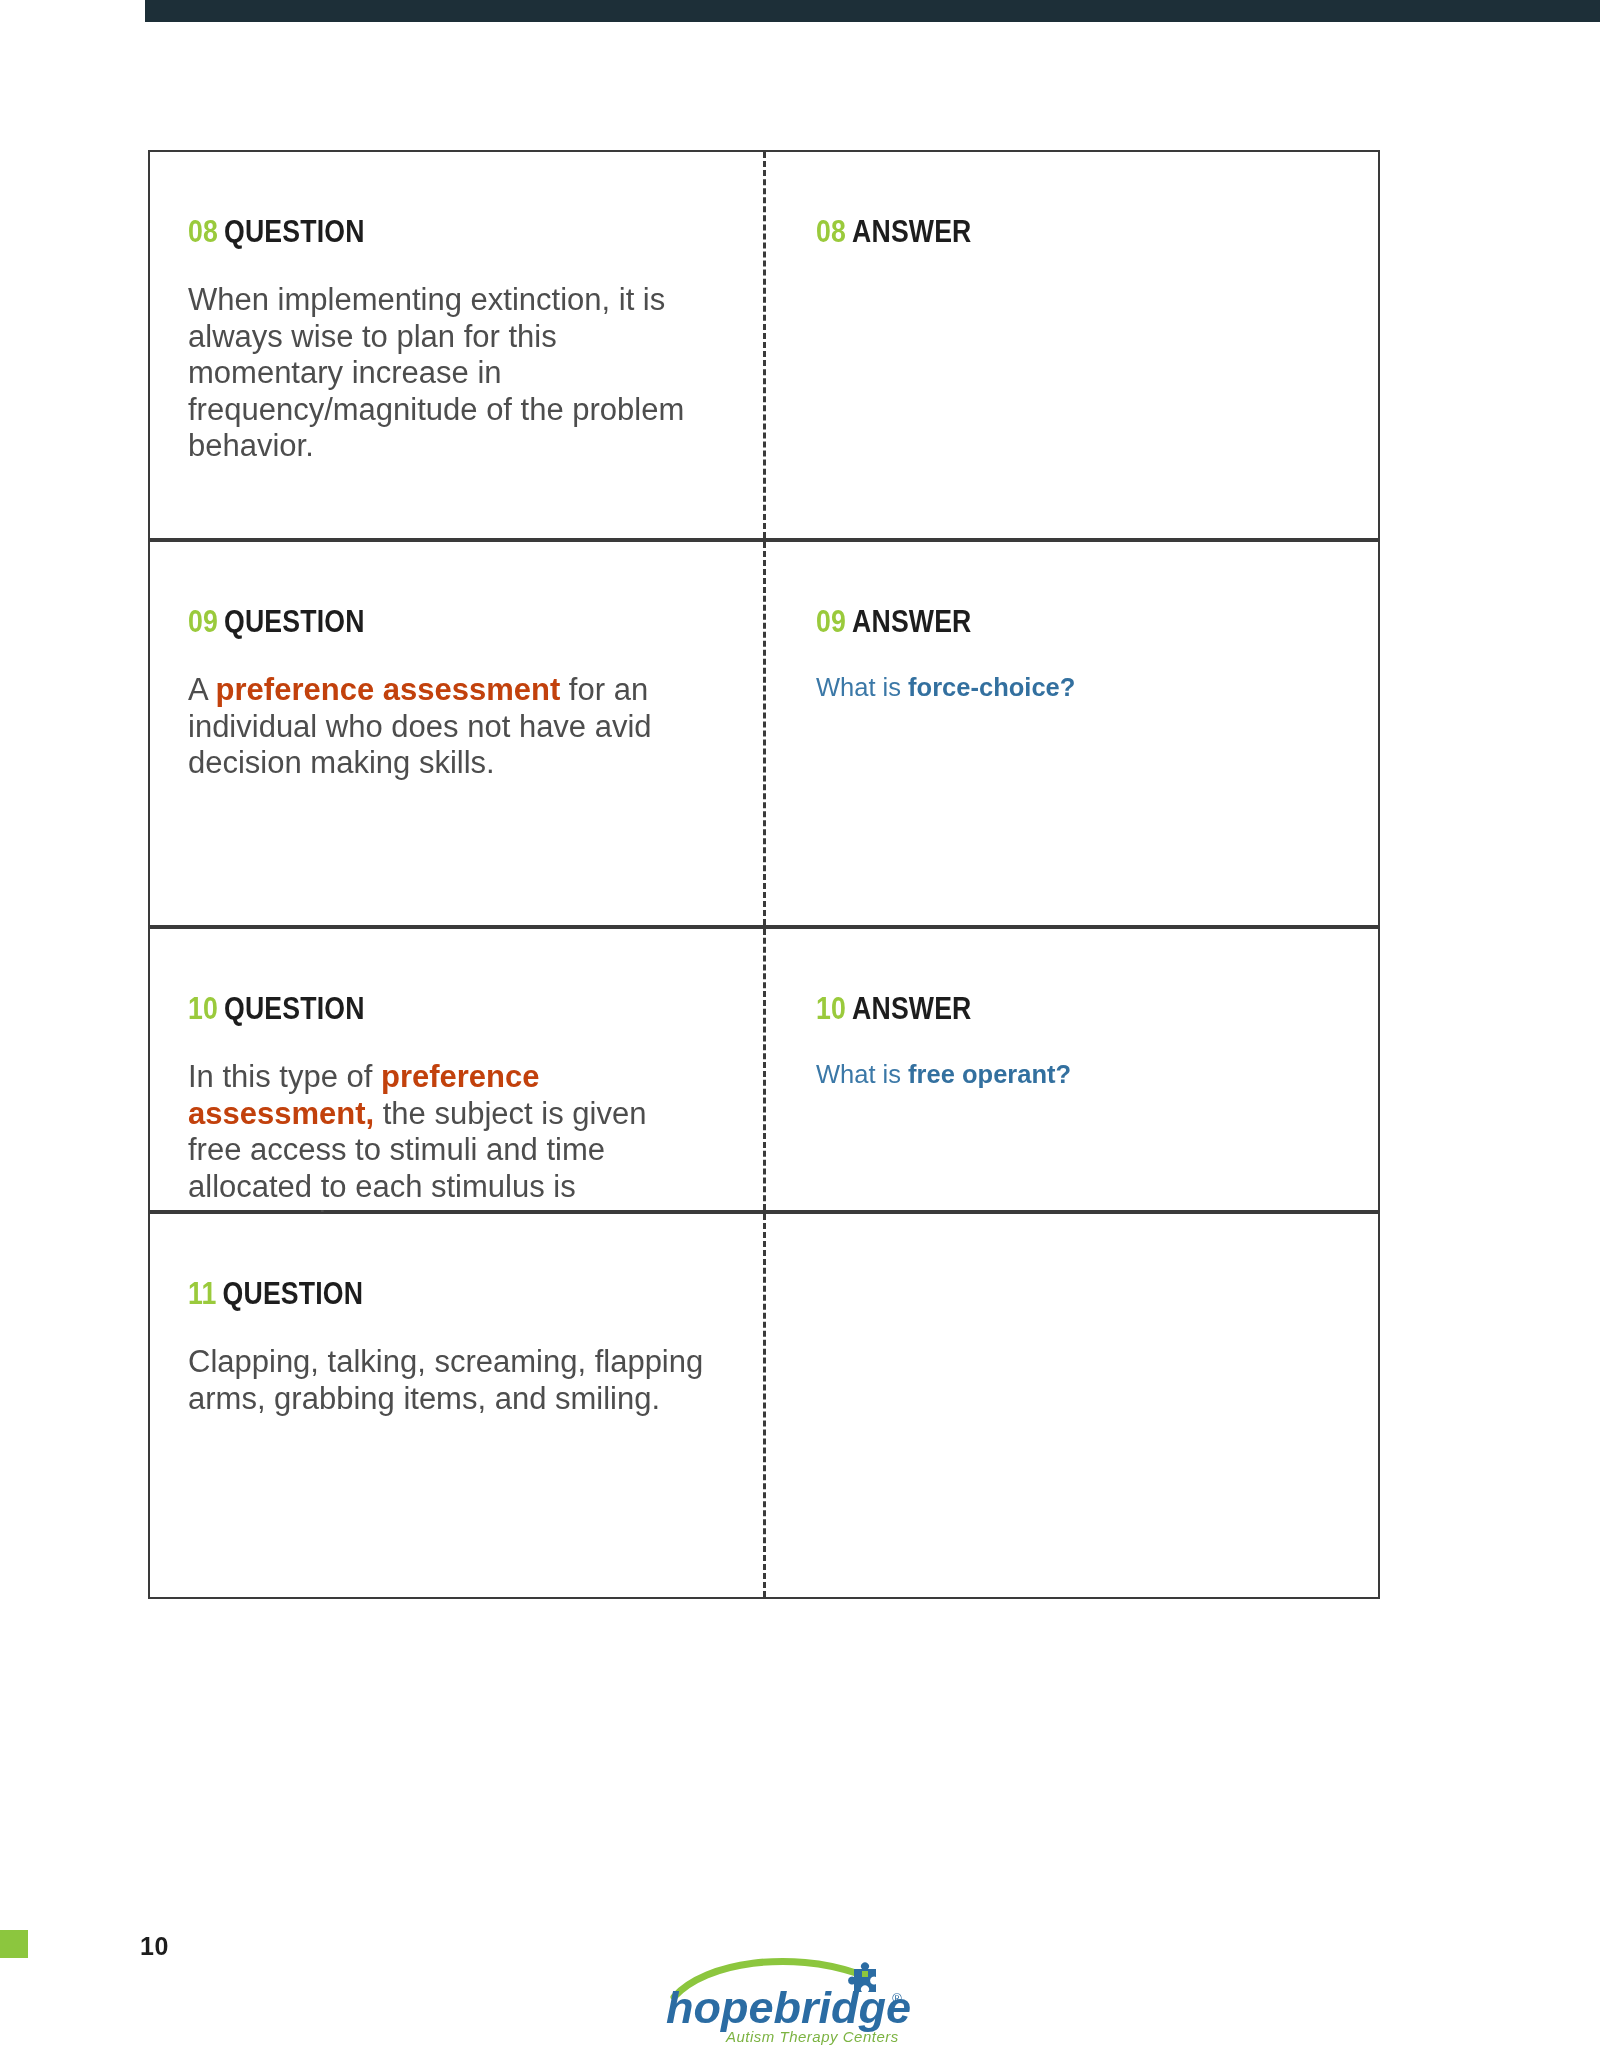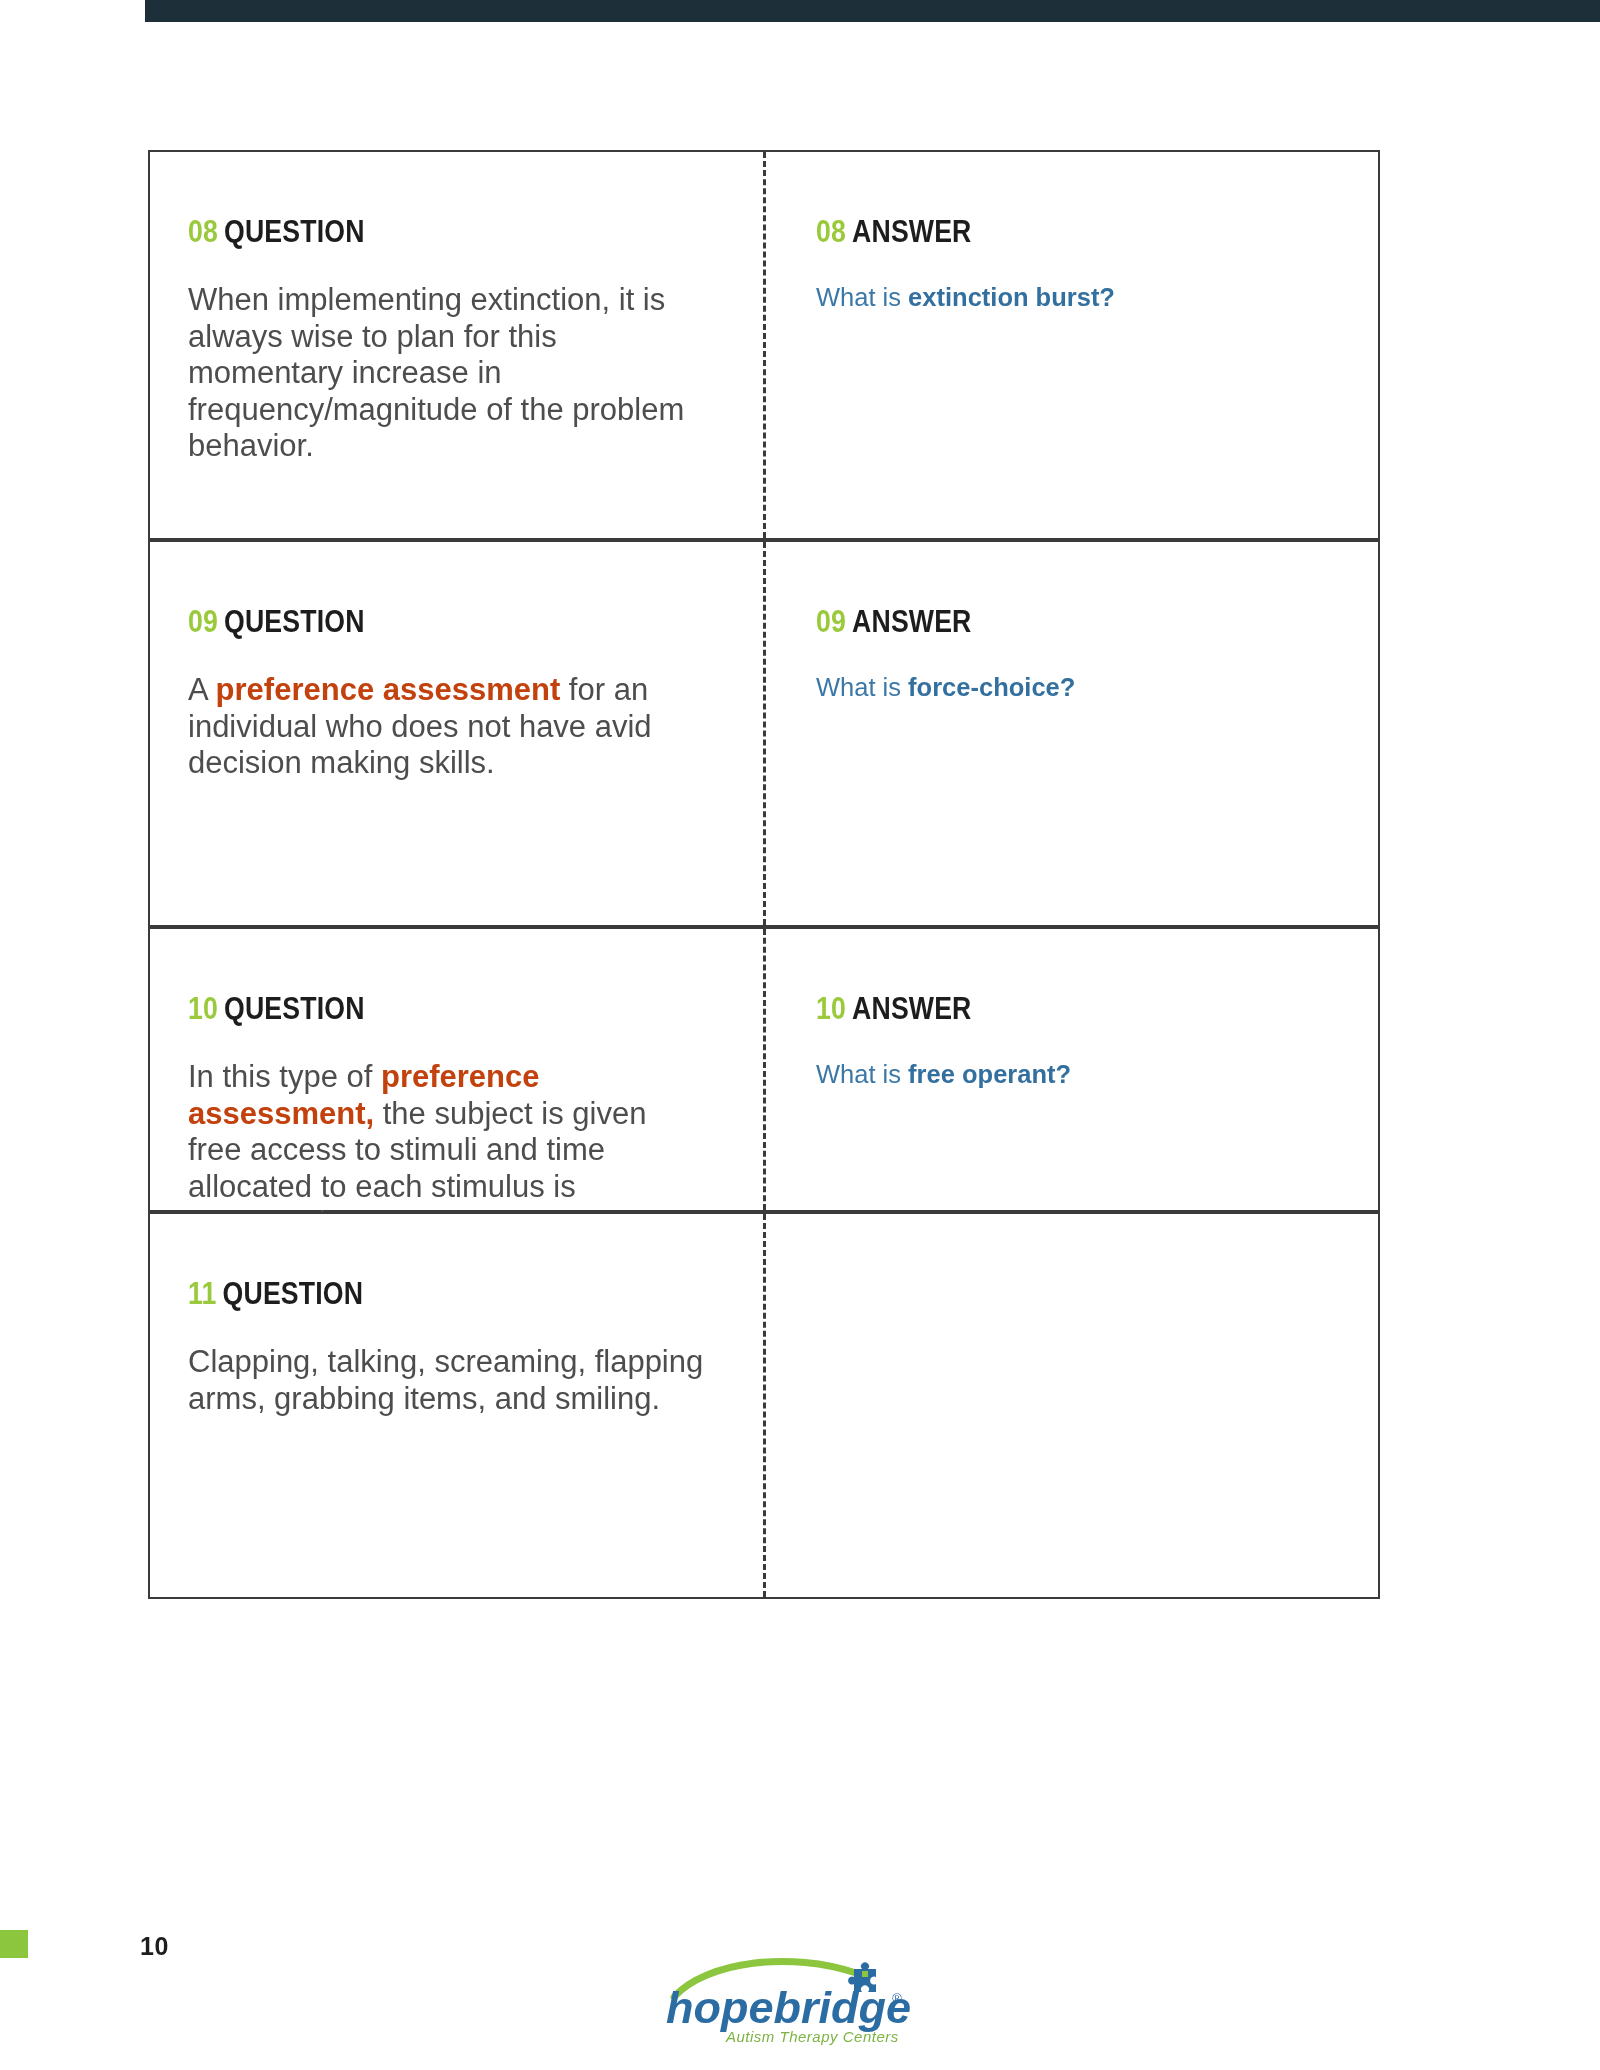--- a/index.html
+++ b/index.html
@@ -107,21 +107,20 @@
       <div class="half left">
         <div class="hdr">
           <span class="num">08</span><span>QUESTION</span>
         </div>
         <p class="qbody"><span>When implementing extinction, it is always wise to plan for this momentary increase in frequency/magnitude of the problem behavior.</span></p>
       </div>
       <div class="half right">
         <div class="hdr">
           <span class="num">08</span><span>ANSWER</span>
         </div>
-        <p class="abody"><span>What is </span><b>extinction burst?</b></p>
       </div>
     </div>
 
     <div class="card c1">
       <div class="divider"></div>
       <div class="half left">
         <div class="hdr">
           <span class="num">09</span><span>QUESTION</span>
         </div>
         <p class="qbody"><span>A </span><b>preference assessment</b><span> for an individual who does not have avid decision making skills.</span></p>

